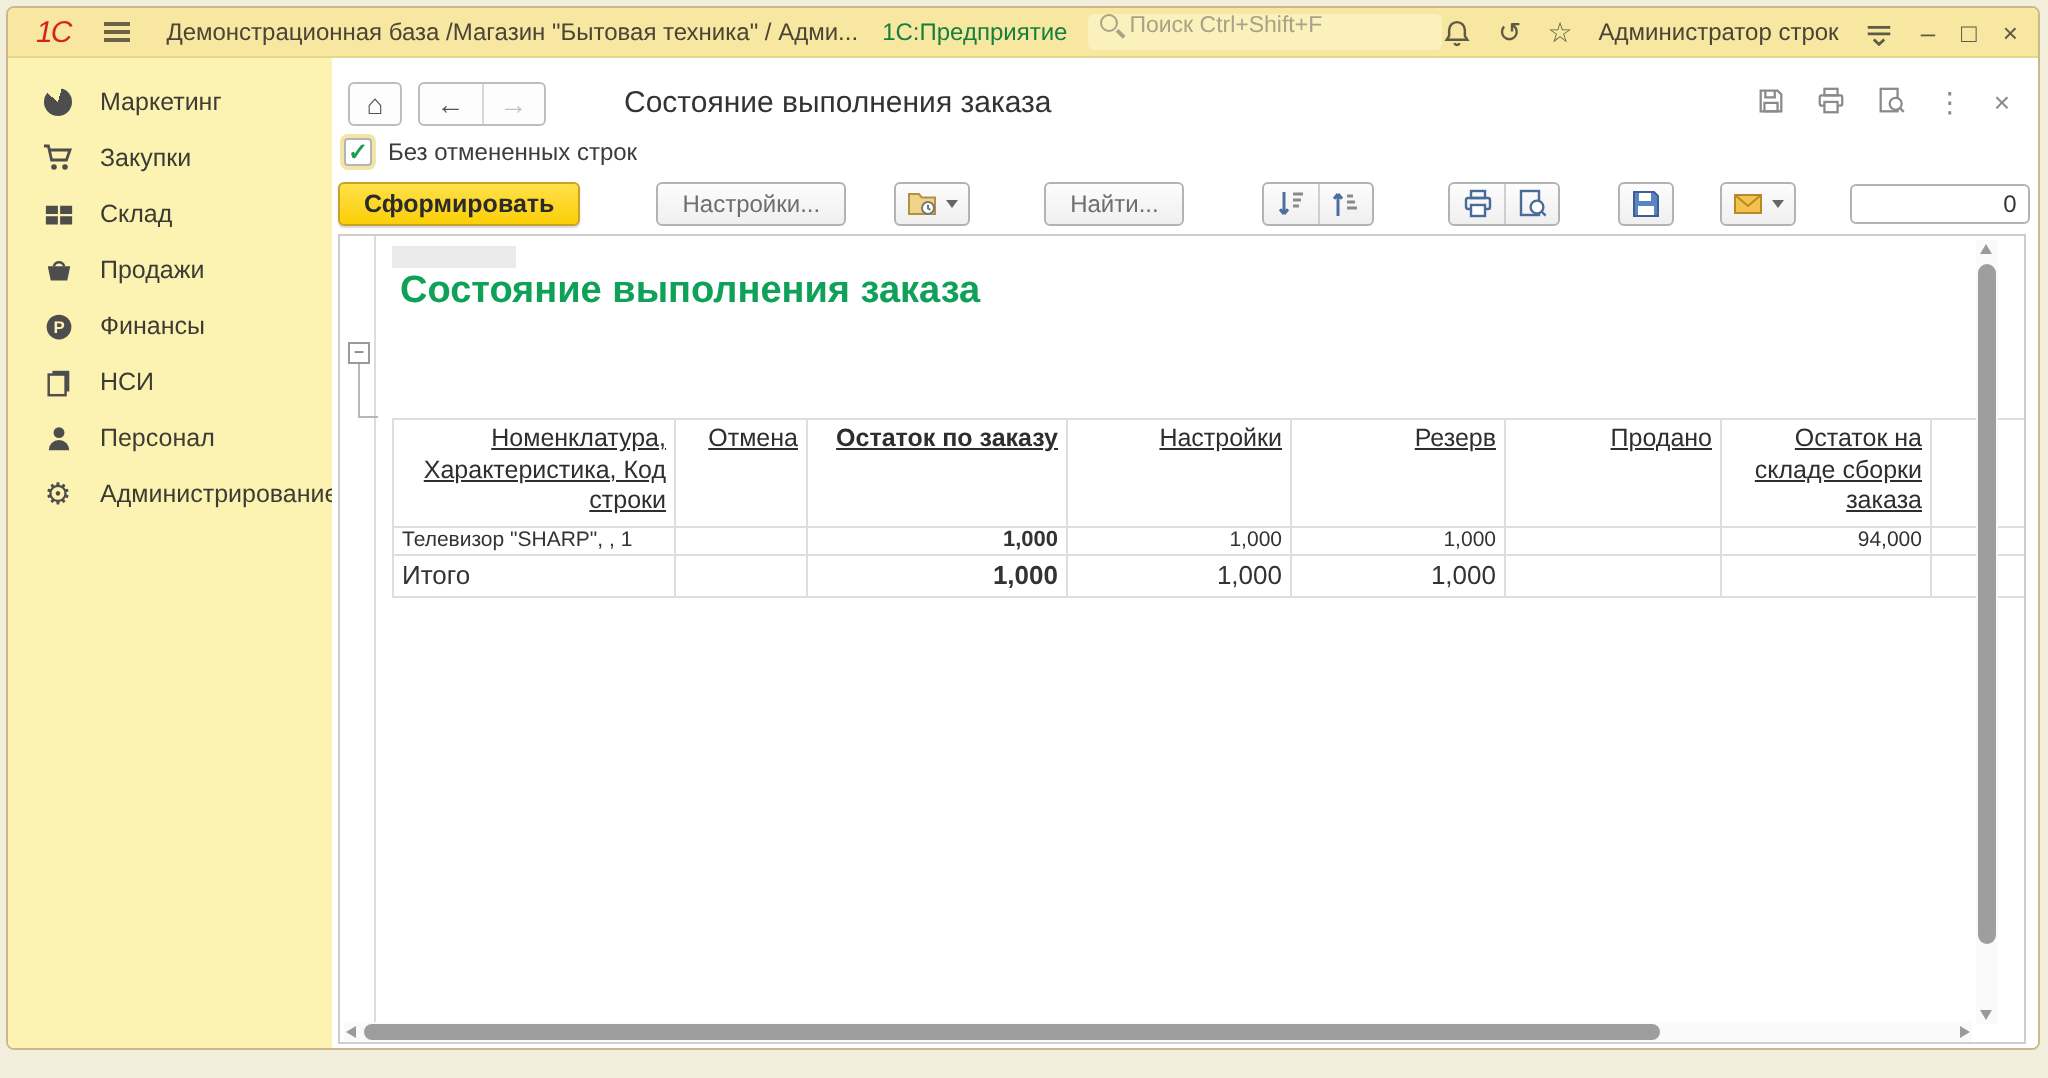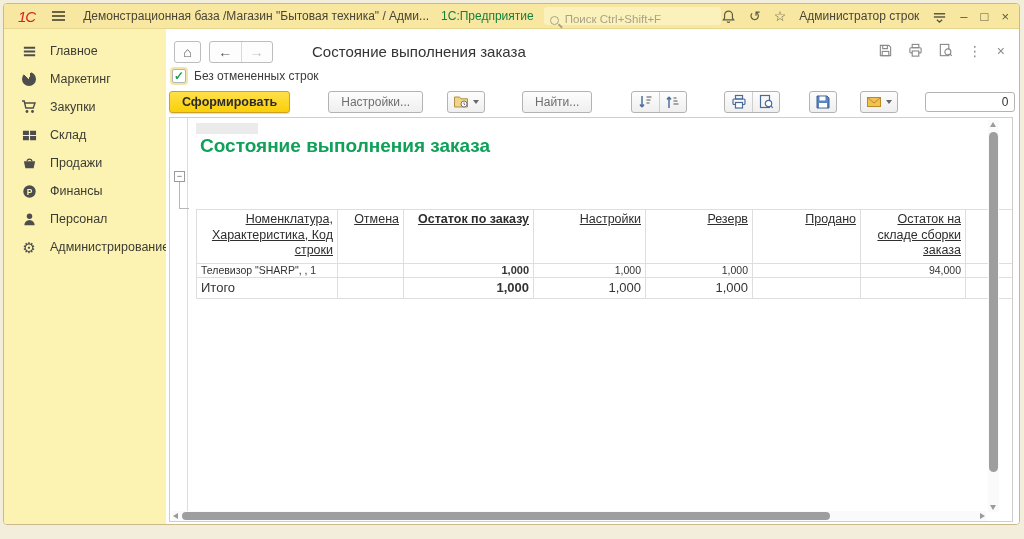--- a/index.html
+++ b/index.html
@@ -12,21 +12,21 @@
   
   .topbar { position:absolute; left:0; top:0; right:0; height:25px; background:#f7e7a0;
             display:flex; align-items:center; border-bottom:1px solid #e7d68d; }
   .logo { color:#d6231f; font-weight:normal; font-size:15px; font-style:italic; letter-spacing:-1px;
           margin-left:14px; line-height:1; }
   .hamburger { margin-left:17px; display:inline-flex; flex-direction:column; gap:2px; cursor:pointer; }
   .hamburger i { display:block; width:13px; height:2px; background:#6b6345; }
   .tb-title { margin-left:18px; font-size:12px; color:#4a4536; white-space:nowrap; }
   .tb-appname { margin-left:12px; font-size:12px; color:#15803d; white-space:nowrap; }
   .search { margin-left:10px; width:244px; height:18px; background:#faf1bd; border-radius:3px;
-            display:flex; align-items:flex-end; padding:0 6px; }
+            display:flex; align-items:flex-start; padding:0 6px; }
   .mag { width:9px; height:9px; border:1.5px solid #a9a285; border-radius:50%; position:relative; flex:0 0 auto; }
   .mag::after { content:""; position:absolute; width:5px; height:1.5px; background:#a9a285;
                 transform:rotate(45deg); left:7px; top:8px; }
   .search input { border:none; outline:none; background:transparent; font-size:11.5px; color:#6d6752;
                   margin-left:6px; width:100%; font-family:"Liberation Sans", sans-serif; }
   .search input::placeholder { color:#a9a285; }
   .tb-right { margin-left:auto; margin-right:10px; display:flex; align-items:center; gap:13px; }
   .tb-ico { color:#5d5b45; font-size:14px; line-height:1; cursor:pointer; display:inline-flex; align-items:center; }
   .tb-ico svg { display:block; }
   .tb-user { font-size:12px; color:#4a4536; white-space:nowrap; cursor:pointer; }
@@ -158,28 +158,20 @@
       </span>
       <span class="winctl">–</span>
       <span class="winctl">□</span>
       <span class="winctl">×</span>
     </span>
   </div>
 
   <div class="sidebar">
     <div class="side-item">
       <span class="sicon">
-        <svg width="15" height="15" viewBox="0 0 16 16">
-            <path d="M2 3h12v2H2zM2 7h12v2H2zM2 11h12v2H2z" fill="#4d4d4d"></path>
-          </svg>
-      </span>
-      <span>Главное</span>
-    </div>
-    <div class="side-item">
-      <span class="sicon">
           <span class="pie"></span>
         </span>
       <span>Маркетинг</span>
     </div>
     <div class="side-item">
       <span class="sicon">
         <svg width="16" height="16" viewBox="0 0 16 16" fill="none" stroke="#4d4d4d" stroke-width="1.4">
           <path d="M1 2h2.2l1.6 7h7.4l1.8-5H4"></path>
           <circle cx="6" cy="12.5" r="1.4" fill="#4d4d4d" stroke="none"></circle>
           <circle cx="11.5" cy="12.5" r="1.4" fill="#4d4d4d" stroke="none"></circle>
@@ -205,20 +197,29 @@
       <span>Продажи</span>
     </div>
     <div class="side-item">
       <span class="sicon">
         <svg width="15" height="15" viewBox="0 0 16 16">
           <circle cx="8" cy="8" r="6.6" fill="#4d4d4d"></circle>
           <text x="8" y="11.2" font-size="9" font-weight="bold" fill="#fcf2b1" text-anchor="middle">P</text>
         </svg>
       </span>
       <span>Финансы</span>
+    </div>
+    <div class="side-item">
+      <span class="sicon">
+        <svg width="15" height="15" viewBox="0 0 16 16">
+          <rect x="4.5" y="1.5" width="9" height="11" fill="#4d4d4d"></rect>
+          <rect x="2.5" y="3.5" width="9" height="11" fill="#fcf2b1" stroke="#4d4d4d" stroke-width="1.3"></rect>
+        </svg>
+      </span>
+      <span>НСИ</span>
     </div>
     <div class="side-item">
       <span class="sicon">
         <svg width="15" height="15" viewBox="0 0 16 16" fill="#4d4d4d">
           <circle cx="8" cy="4.6" r="2.9"></circle>
             <path d="M2.5 14a5.5 5.5 0 0 1 11 0z"></path>
         </svg>
       </span>
       <span>Персонал</span>
     </div>

